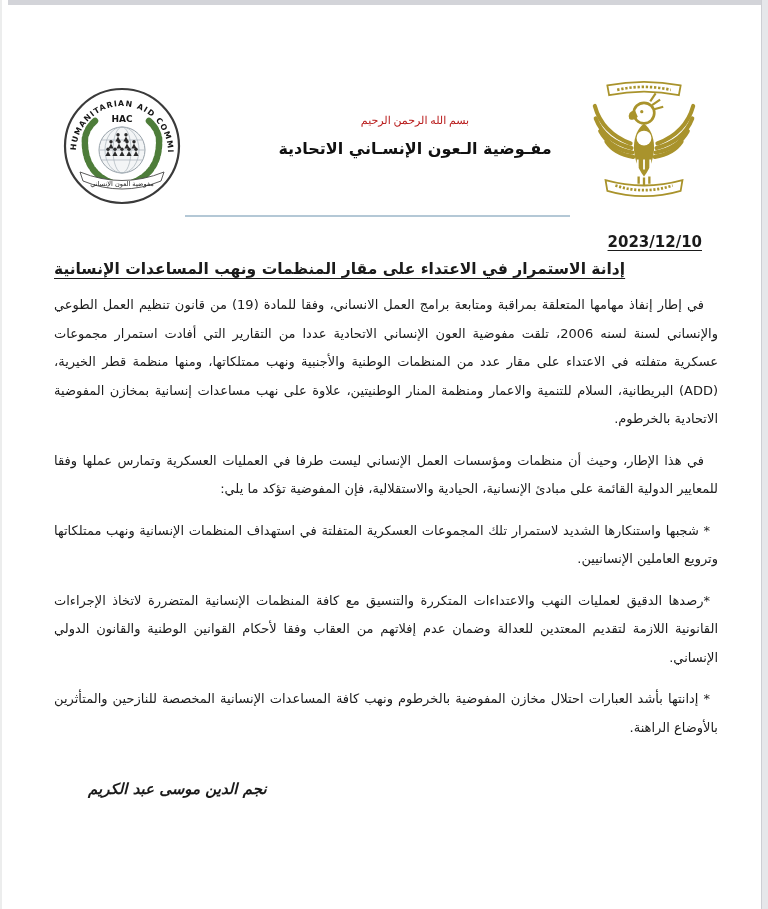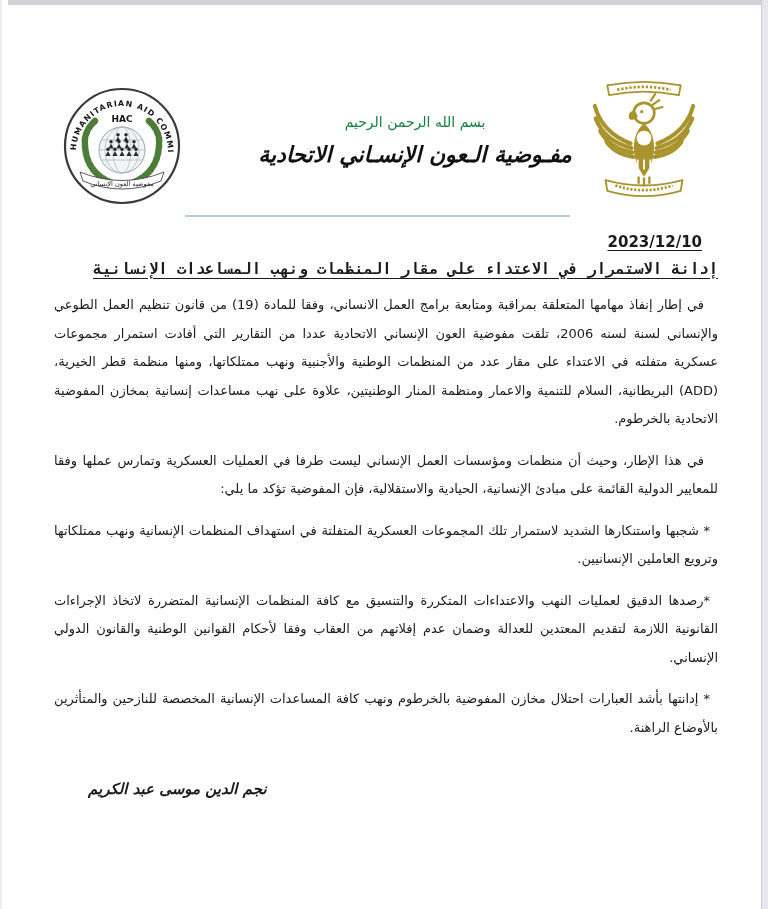--- a/index.html
+++ b/index.html
@@ -8,32 +8,32 @@
     overflow:hidden;font-family:"DejaVu Sans",sans-serif;color:#1b1b1b;
   }
   .edge-top{position:absolute;top:0;left:8px;right:0;height:5px;background:#d3d4d9;}
   .edge-right{position:absolute;top:0;right:0;width:6px;bottom:0;background:#e6e7ea;border-left:1px solid #cdced3;}
   .edge-left{position:absolute;top:0;left:0;width:2px;bottom:0;background:#eceded;}
 
   .hac-logo{position:absolute;left:62px;top:86px;width:120px;height:120px;}
   .emblem{position:absolute;left:568px;top:70px;width:152px;height:138px;}
 
   .center-head{position:absolute;left:190px;width:450px;top:114px;text-align:center;direction:rtl;}
-  .bismillah{font-size:14px;color:#15803d;margin:0 0 12px 0;}
-  .org-name{font-size:22px;font-weight:bold;color:#111;margin:0;letter-spacing:0;font-style:italic;}
+  .bismillah{font-size:11px;color:#b91c1c;margin:0 0 12px 0;font-family:Liberation Serif, serif;}
+  .org-name{font-size:16px;font-weight:bold;color:#111;margin:0;letter-spacing:0;}
 
   .divider{position:absolute;left:185px;top:215px;width:385px;height:2px;background:#b4c8d6;}
 
   .date{
     position:absolute;right:66px;top:233px;direction:ltr;
     font-size:15px;font-weight:bold;text-decoration:underline;text-underline-offset:3px;
   }
   .doc-title{
-    position:absolute;left:72px;right:50px;top:260px;text-align:right;direction:rtl;
-    font-size:15.5px;font-weight:bold;text-decoration:underline;text-underline-offset:4px;font-family:Liberation Mono, monospace;
+    position:absolute;left:54px;right:50px;top:260px;text-align:left;direction:rtl;
+    font-size:15.5px;font-weight:bold;text-decoration:underline;text-underline-offset:4px;
   }
 
   .body-text{
     position:absolute;left:54px;right:50px;top:291px;
     direction:rtl;text-align:justify;font-size:13px;line-height:28.5px;color:#1b1b1b;
   }
   .body-text p{margin:0 0 13px 0;text-indent:14px;}
   .body-text p.bullet{margin-top:8px;text-indent:8px;}
 
   .signature{

